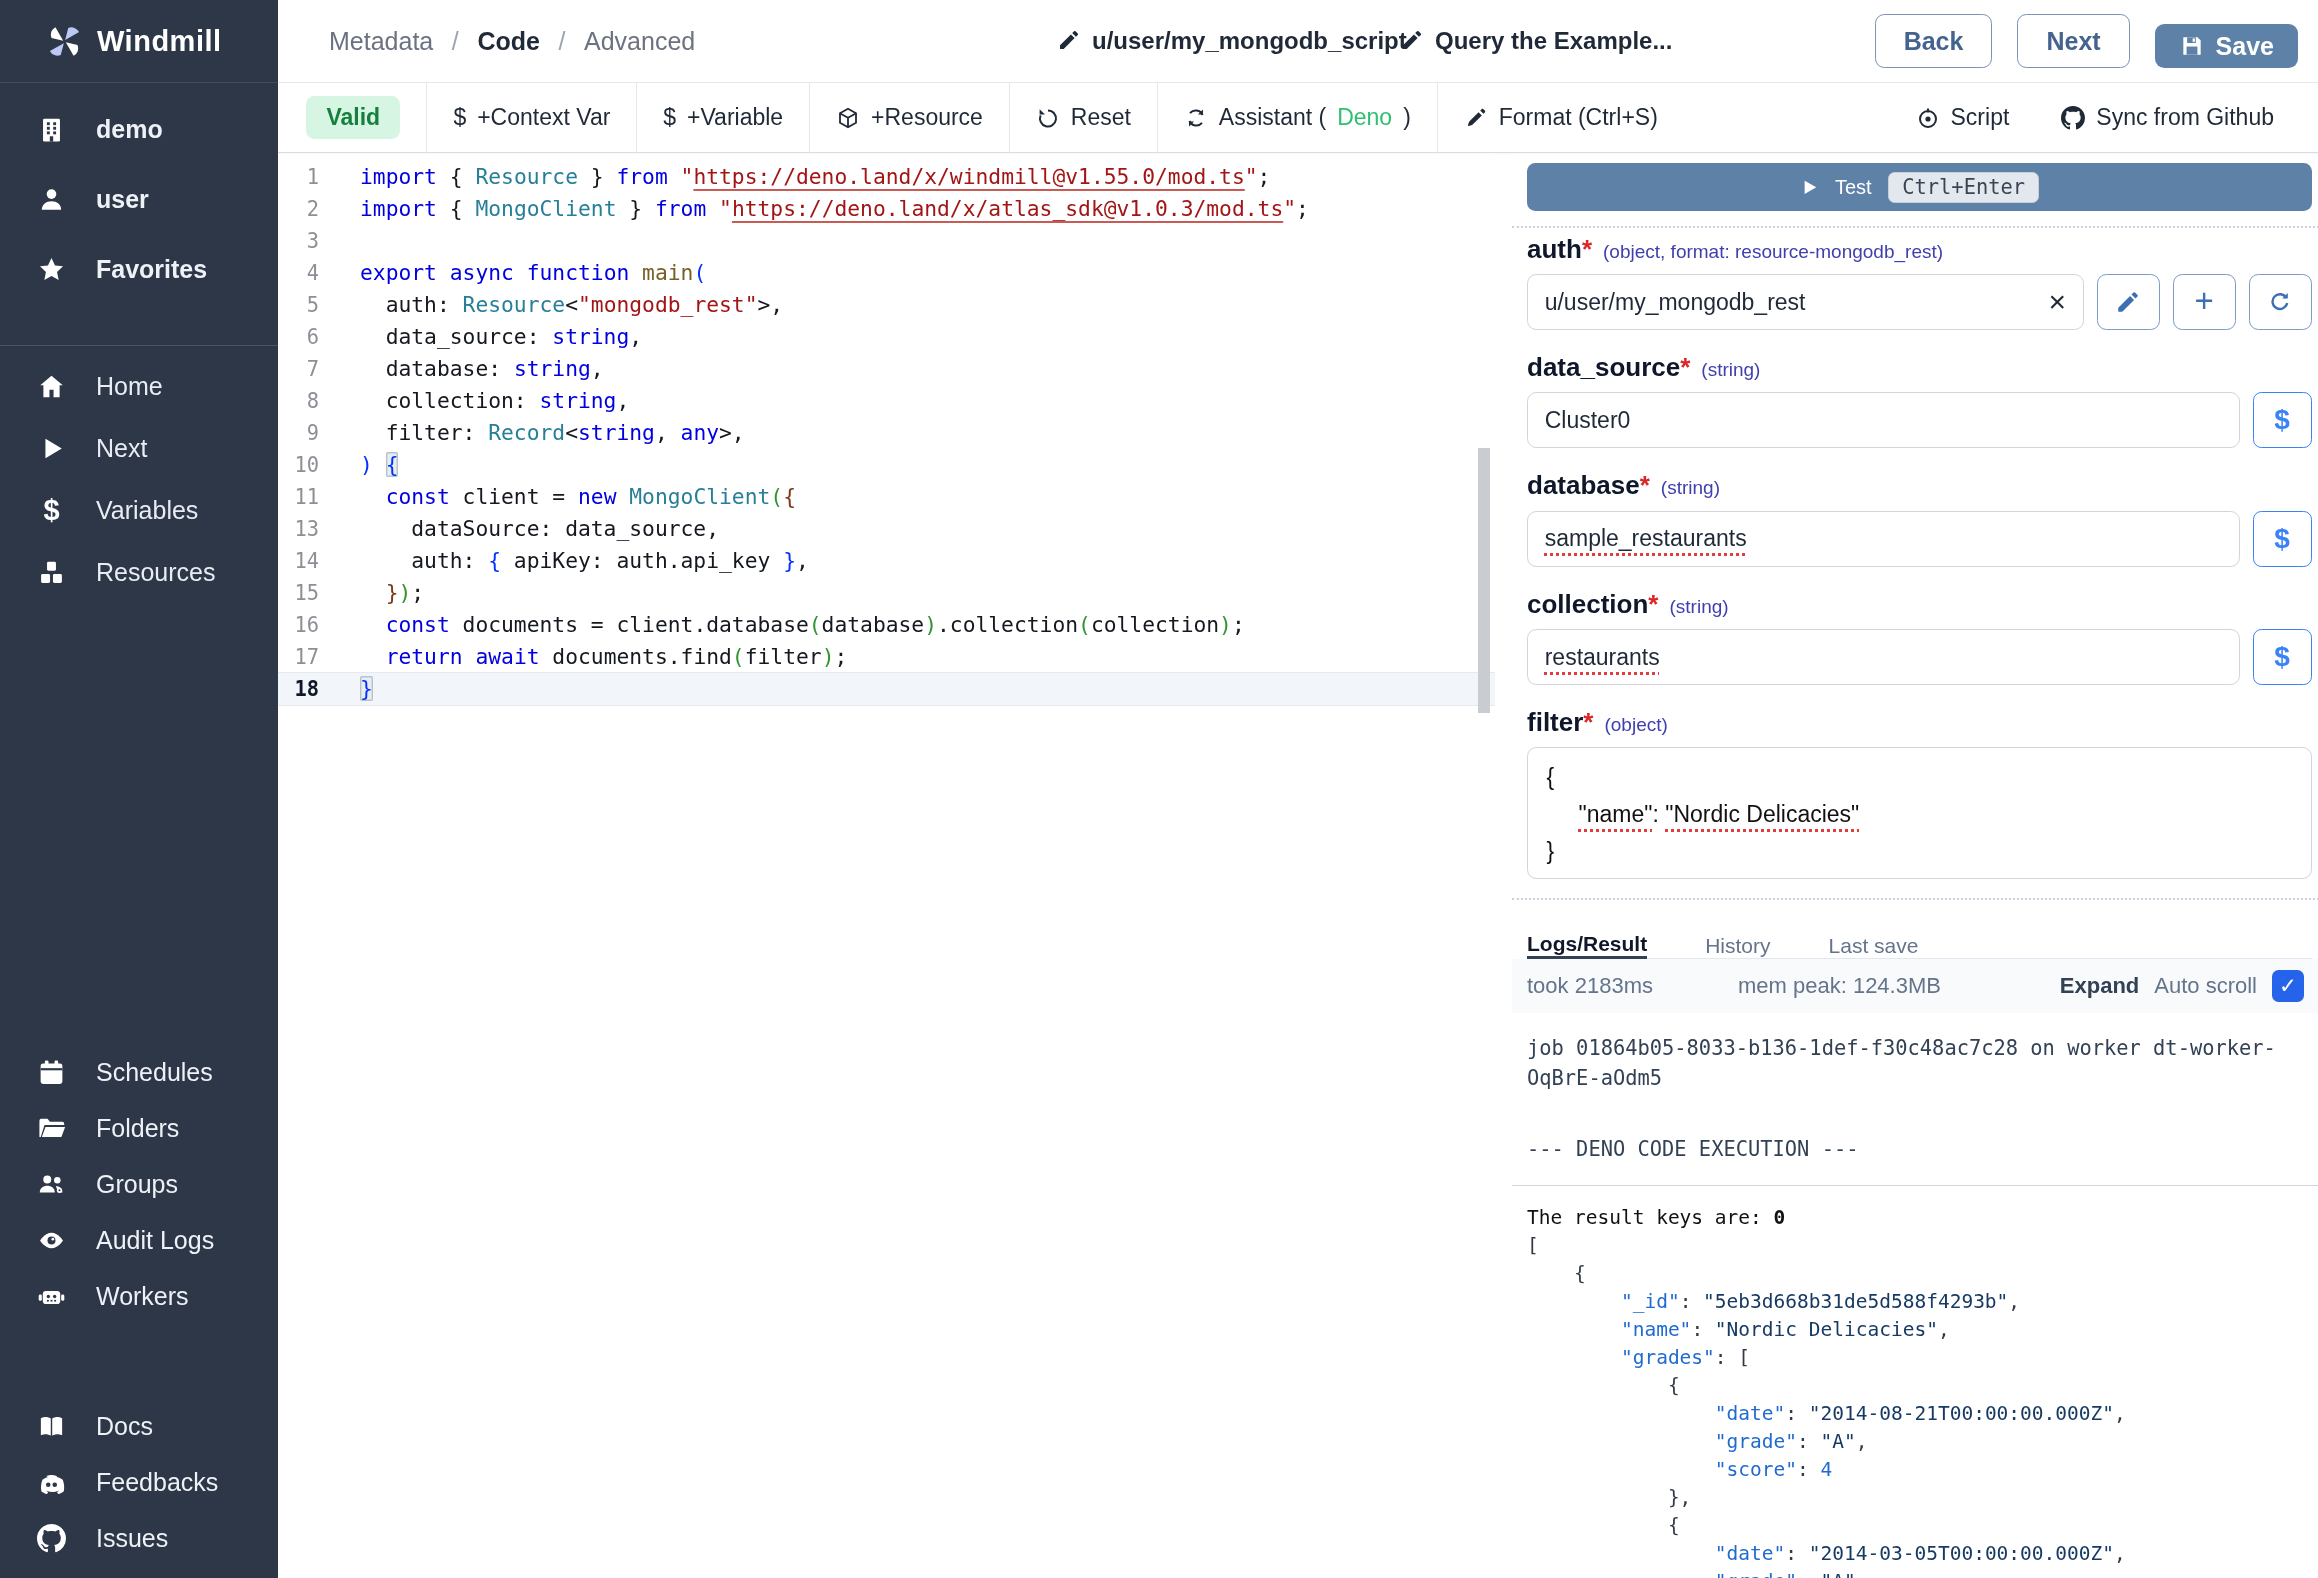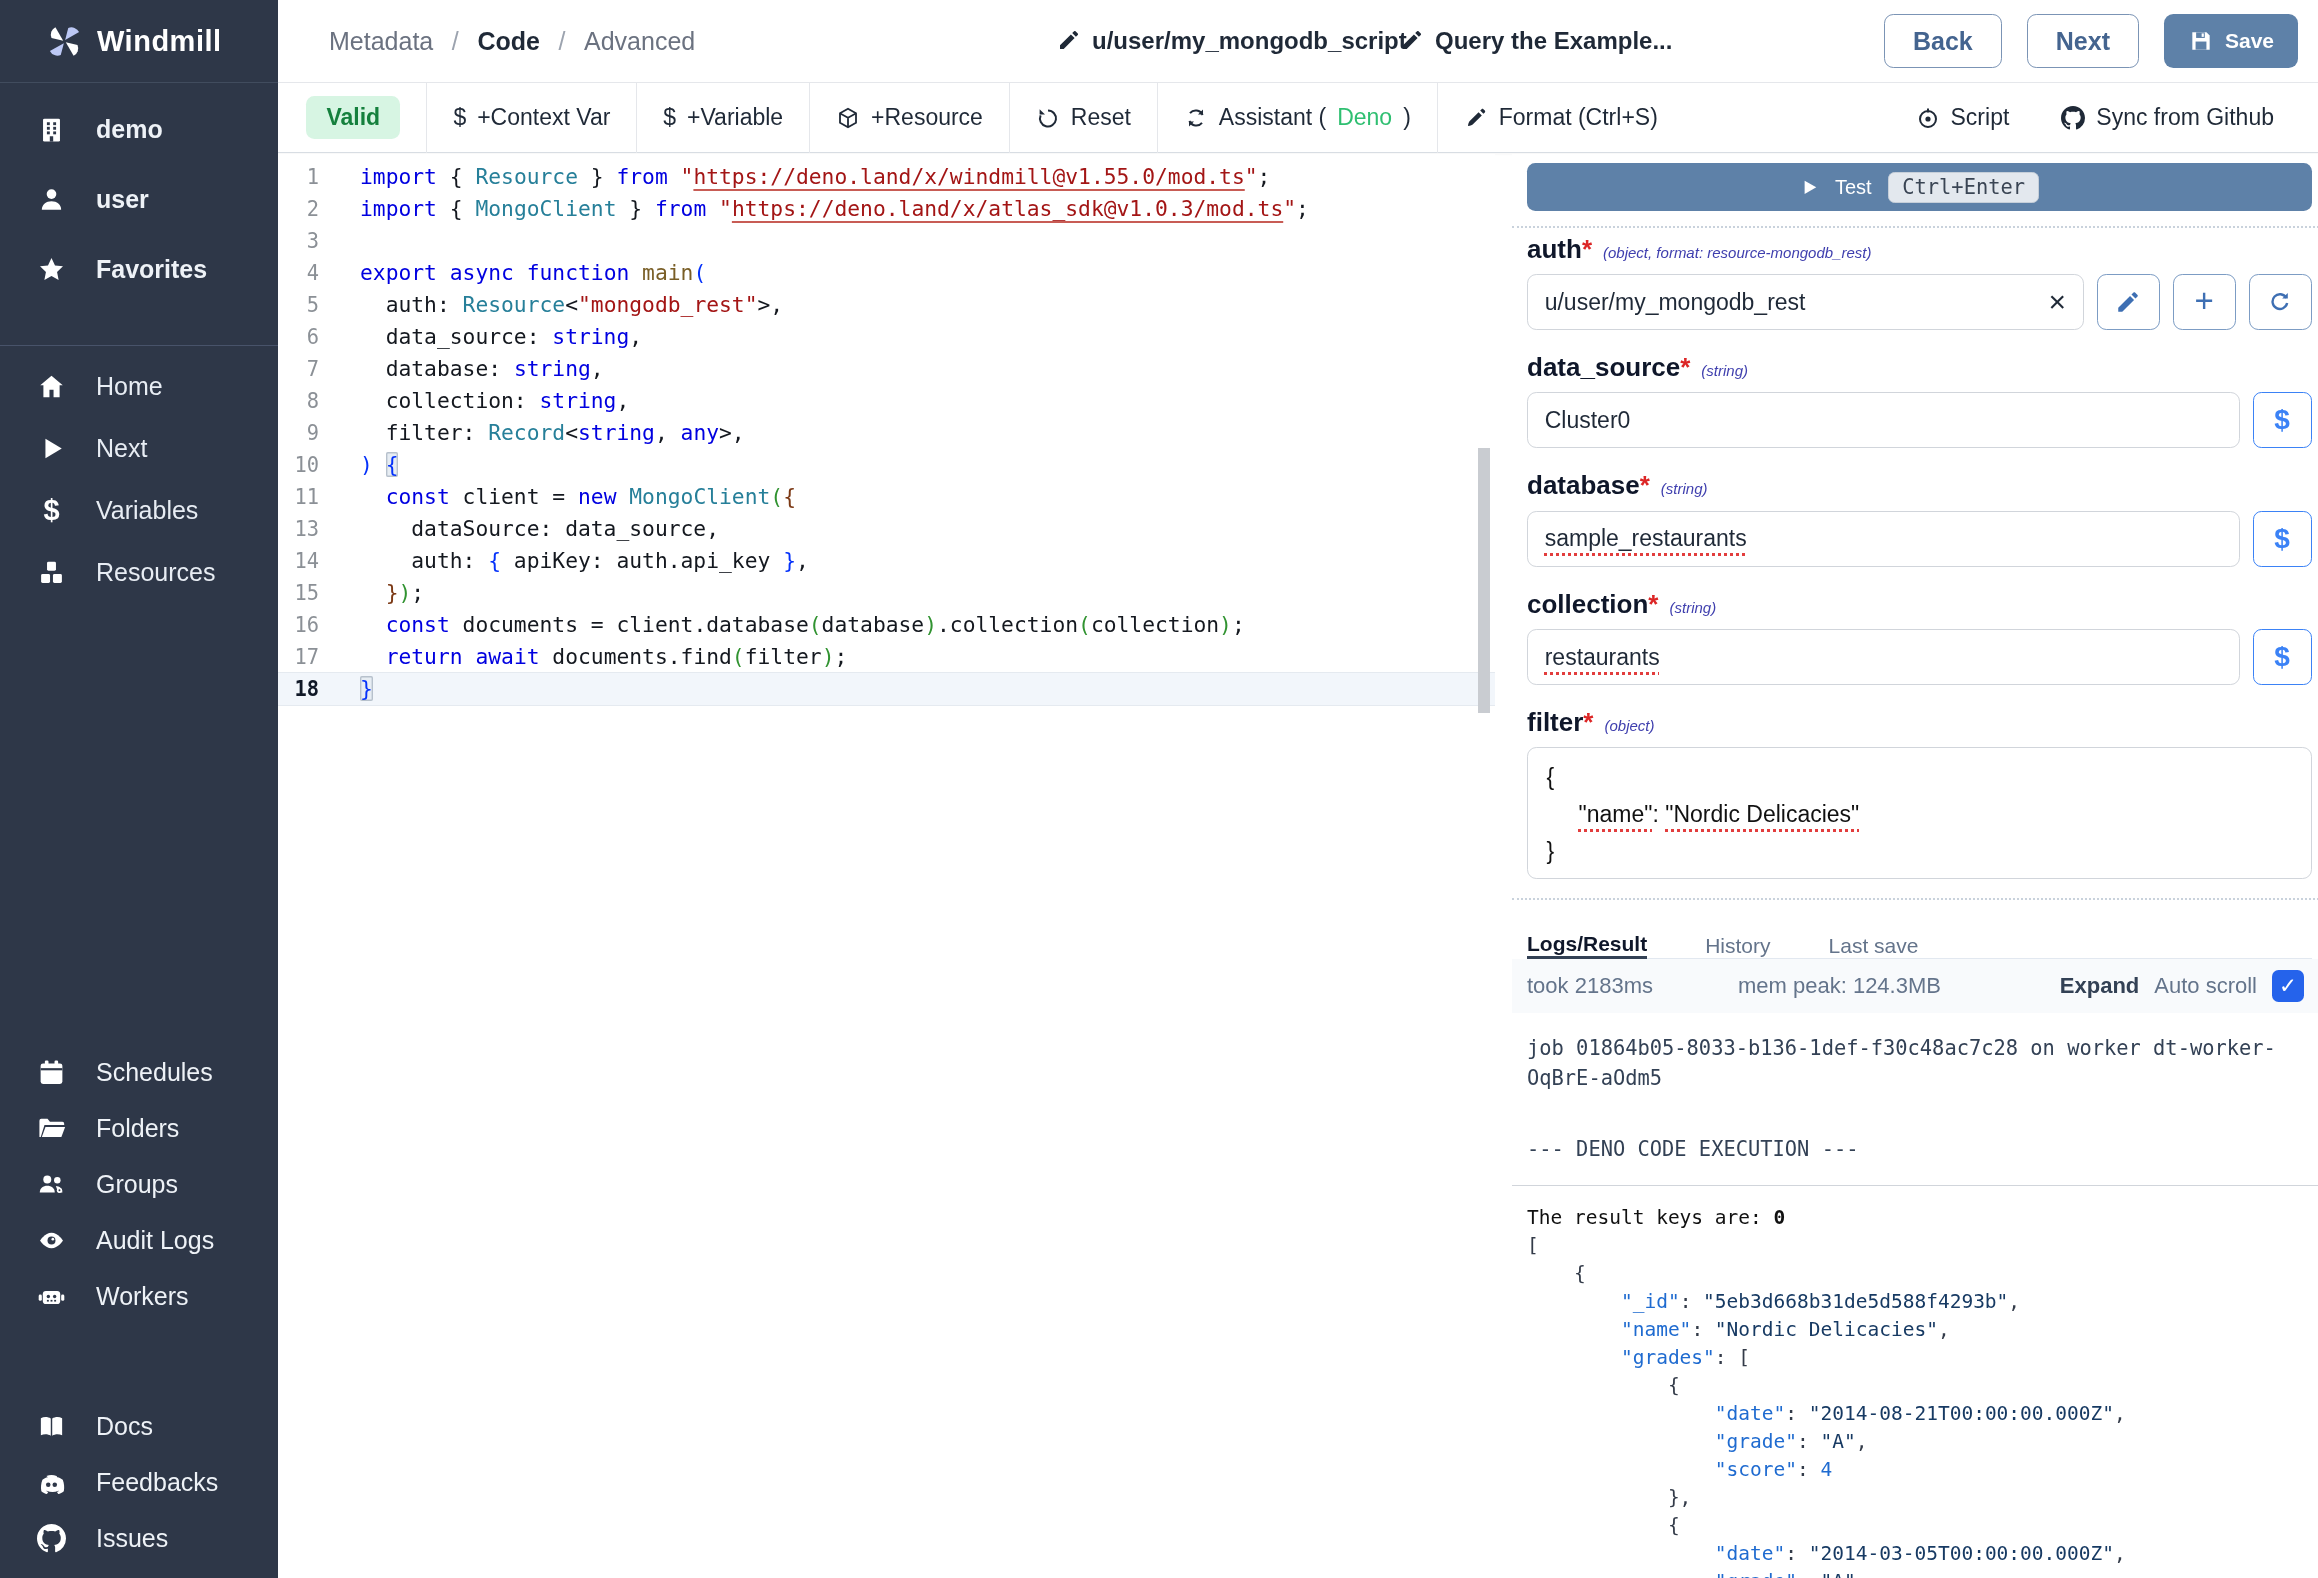--- a/index.html
+++ b/index.html
@@ -28,21 +28,21 @@
   .topbar{position:absolute;left:278px;right:0;top:0;height:83px;background:#fff;border-bottom:0.9px solid #e5e7eb;display:flex;align-items:center;padding:0 21px 0 51px}
   .crumbs{display:flex;align-items:center;gap:18.6px;font-size:25px;color:#6b7280}
   .crumb-active{color:#1f2937;font-weight:bold}
   .crumb-sep{color:#9ca3af}
   .path-group{position:absolute;left:779px;display:flex;align-items:center;gap:11px}
   .summary-group{position:absolute;left:1122px;display:flex;align-items:center;gap:11px}
   .pencil-ic svg{width:24px;height:24px;fill:#1f2937}
   .path-text{font-size:24px;font-weight:bold;color:#1f2937}
   .tb-buttons{margin-left:auto;display:flex;gap:25px;align-items:flex-end}
   .btn-outline{height:54px;padding:0 28px;border:1.9px solid #7b94b5;border-radius:9.3px;background:#fff;color:#44648f;font-size:25px;font-weight:bold;display:flex;align-items:center;cursor:pointer}
-  .btn-save{height:54px;padding:0 24px;border:none;border-radius:9.3px;background:#5e81a8;color:#fff;font-size:21px;font-weight:bold;display:flex;align-items:center;gap:11px;cursor:pointer}
+  .btn-save{height:44px;padding:0 24px;border:none;border-radius:9.3px;background:#5e81a8;color:#fff;font-size:25px;font-weight:bold;display:flex;align-items:center;gap:11px;cursor:pointer}
   .btn-save svg{width:26px;height:26px}
 
   
   .toolbar{position:absolute;left:278px;right:0;top:83px;height:70px;background:#fff;border-bottom:0.9px solid #d8dde3;display:flex;align-items:center;padding-left:28px;box-shadow:0 1.9px 2.8px rgba(0,0,0,.04)}
   .valid-pill{background:#d7f5e3;color:#15803d;font-size:23px;font-weight:bold;border-radius:8.3px;padding:8.3px 20.4px;cursor:pointer}
   .titem{display:flex;align-items:center;gap:11px;font-size:23px;color:#1f2937;cursor:pointer;white-space:nowrap}
   .titem svg{width:24px;height:24px}
   .titem .tdollar{font-size:23px;color:#1f2937}
   .tsep{width:0.9px;height:70px;background:#e5e7eb;margin:0 26px;flex:none}
   .deno{font-weight:normal}
@@ -65,21 +65,21 @@
   .panel{position:absolute;left:1512px;right:0;top:154px;bottom:0;background:#fff;padding:9.3px 7.4px 0 15px;overflow:hidden}
   .test-btn{height:48px;background:#5e81a8;border-radius:8.3px;display:flex;align-items:center;justify-content:center;gap:16.7px;color:#fff;cursor:pointer}
   .test-btn svg{width:18.6px;height:18.6px}
   .test-label{font-size:20px;font-weight:normal}
   .kbd-chip{background:#e3e8ee;border:0.9px solid #c6cfd9;border-radius:6.5px;color:#3a4554;font-family:"DejaVu Sans Mono",monospace;font-size:20.4px;padding:2.8px 13px}
   .dots{border-top:2.8px dotted #c9d2dc;margin:15px -7.4px 5.6px -15px}
   .dots2{border-top:2.8px dotted #c9d2dc;margin:18.6px -7.4px 0 -15px}
   .flabel{display:flex;align-items:baseline;margin-top:22px}
   .fname{font-size:26px;font-weight:bold;color:#0f172a}
   .freq{font-size:26px;font-weight:bold;color:#dc2626}
-  .ftype{font-size:15px;font-style:italic;color:#3f3fae;margin-left:11px}
+  .ftype{font-size:19px;color:#3f3fae;margin-left:11px}
   .frow{display:flex;gap:13px;margin-top:9.3px;align-items:stretch}
   .finput{flex:1;height:56px;border:0.9px solid #d1d5db;border-radius:9.3px;background:#fff;display:flex;align-items:center;padding:0 16.7px;font-size:23px;color:#1f2937;cursor:text}
   .finput .fx{margin-left:auto;font-size:30px;color:#1f2937;cursor:pointer;line-height:1}
   .spell{text-decoration:underline dotted #e23d3d;text-decoration-thickness:3.2px;text-underline-offset:7.4px}
   .sqbtn{width:63px;height:56px;border:1.4px solid #7c9cc4;border-radius:9.3px;background:#fff;display:flex;align-items:center;justify-content:center;cursor:pointer;flex:none}
   .sqbtn svg{width:26px;height:26px}
   .plus-g{font-size:33px;color:#3e6fb3;line-height:1;margin-top:-3.7px}
   .dollar-btn{width:59px;height:56px;border:1.4px solid #3b82f6;border-radius:8.3px;background:#fff;color:#3b82f6;font-size:28px;font-weight:bold;display:flex;align-items:center;justify-content:center;cursor:pointer;flex:none}
   .filter-box{margin-top:9.3px;border:0.9px solid #d1d5db;border-radius:9.3px;height:132px;padding:11px 18.6px;font-size:23px;color:#111;line-height:37px;cursor:text}
   .filter-ind{padding-left:32px}

